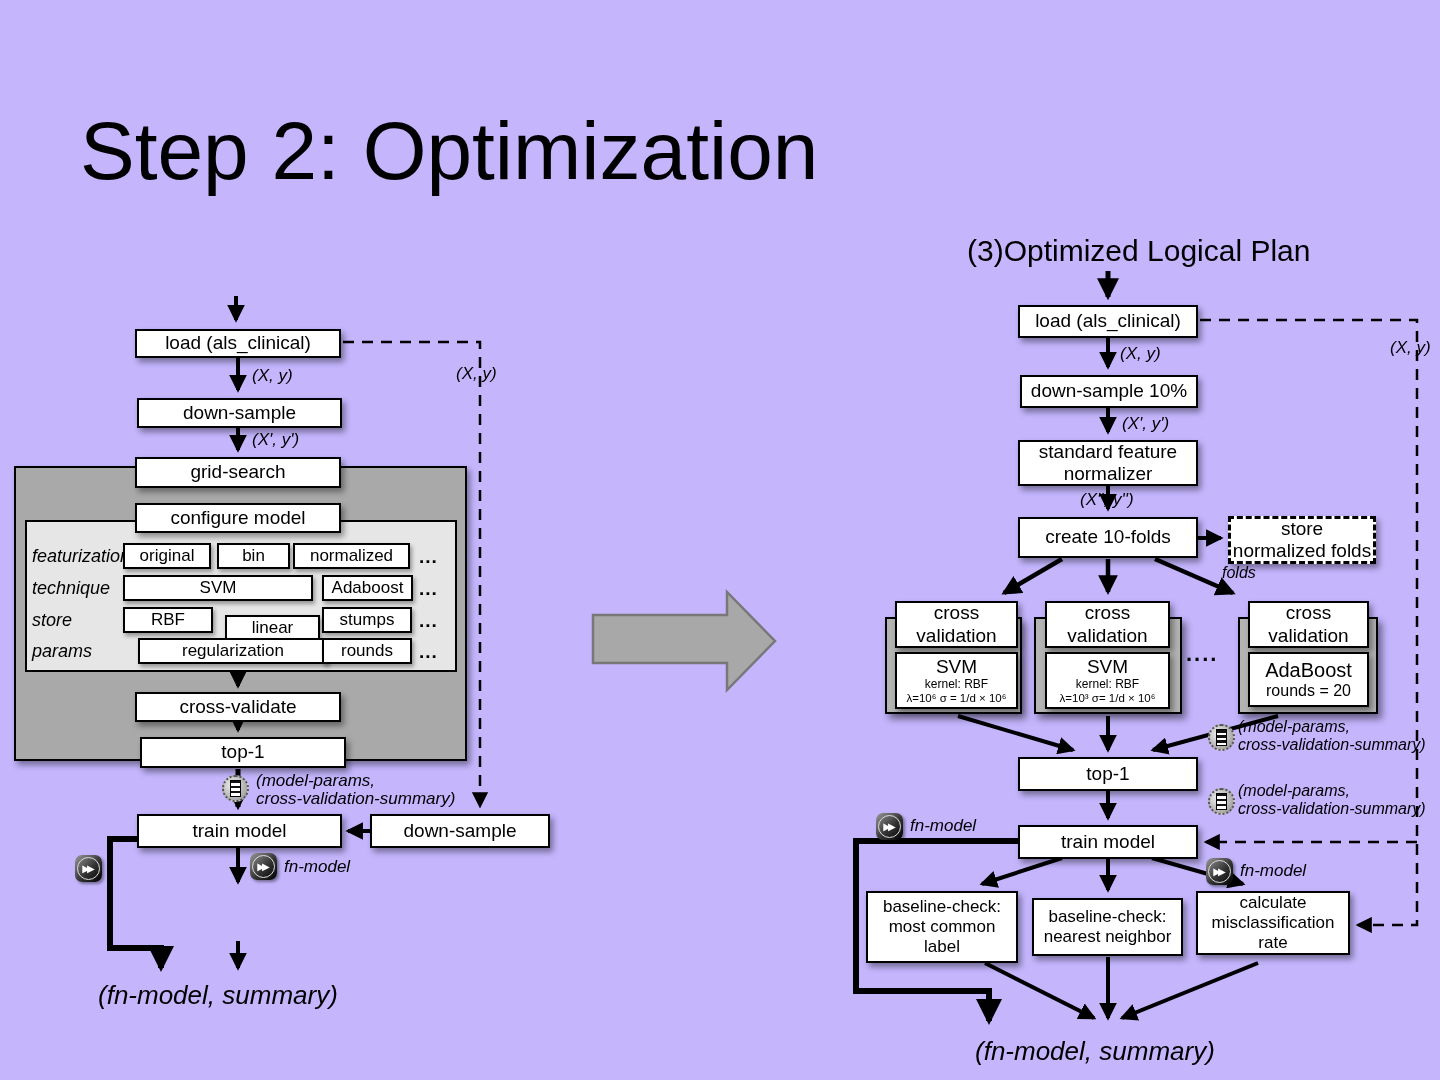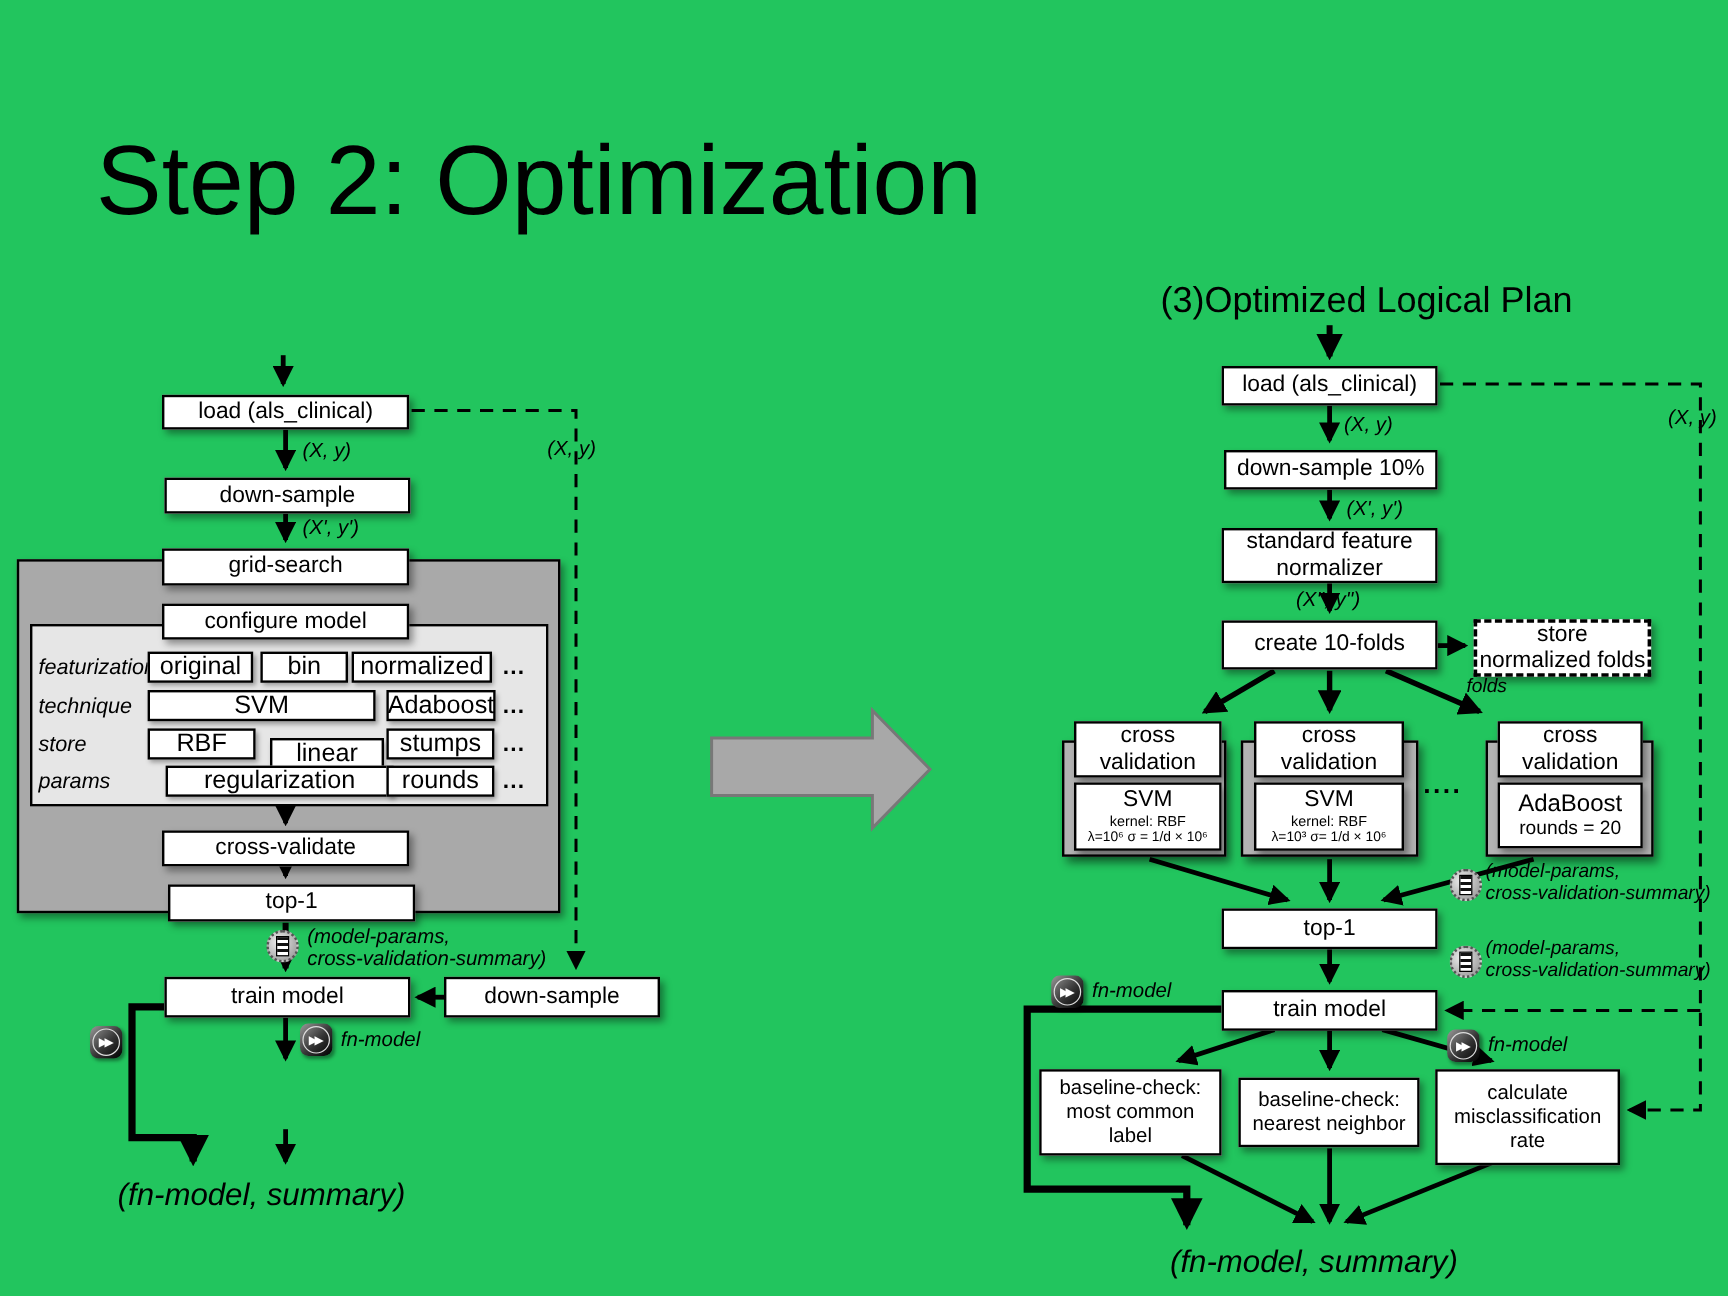--- a/index.html
+++ b/index.html
@@ -1,30 +1,30 @@
 <!DOCTYPE html>
 <html><head>
 <meta charset="utf-8">
 <style>
   html,body{margin:0;padding:0;background:#fff}
-  .canvas{position:relative;width:1440px;height:1080px;background:#22c55e;
+  .canvas{position:relative;width:1440px;height:1080px;background:#c4b5fd;
           font-family:"Liberation Sans",sans-serif;color:#000;overflow:hidden}
   .title{position:absolute;left:80px;top:104px;font-size:82px;white-space:nowrap}
   .heading{position:absolute;font-size:29px;white-space:nowrap}
   .box{position:absolute;background:#fff;border:2px solid #000;box-sizing:border-box;
        box-shadow:3px 4px 6px rgba(0,0,0,.40);display:flex;align-items:center;justify-content:center;
        text-align:center;font-size:19px;line-height:1.18;white-space:pre-line;z-index:3}
   .dashed{border:3px dashed #000}
   .panel{position:absolute;border:2px solid #000;box-sizing:border-box;z-index:1;
          box-shadow:3px 4px 6px rgba(0,0,0,.40)}
   .cvg{position:absolute;background:#b3b3b3;border:2px solid #000;box-sizing:border-box;
        box-shadow:4px 5px 7px rgba(0,0,0,.45);z-index:1}
   .col{flex-direction:column;gap:1px;padding:2px}
   .cell{position:absolute;background:#fff;border:2px solid #000;box-sizing:border-box;
-        display:flex;align-items:center;justify-content:center;font-size:21px;z-index:3;
+        display:flex;align-items:center;justify-content:center;font-size:17px;z-index:3;
         box-shadow:2px 3px 4px rgba(0,0,0,.35)}
   .rowlab{position:absolute;font-style:italic;font-size:18px;z-index:3;white-space:nowrap}
   .dots{position:absolute;font-weight:700;font-size:19px;letter-spacing:1px;z-index:3}
   .lab{position:absolute;font-style:italic;font-size:17px;white-space:nowrap;z-index:4}
   .lab.sm{font-size:16px}
   .outlab{position:absolute;font-style:italic;font-size:26px;white-space:nowrap;z-index:4}
   .name-sm{font-size:12px;line-height:1.1}
   .name-lg{font-size:19px;line-height:1.05}
   svg.wires{position:absolute;left:0;top:0;z-index:2;pointer-events:none}
   .doc-icon{position:absolute;width:27px;height:27px;border-radius:50%;z-index:4;
@@ -180,21 +180,21 @@
     <span class="name-sm" style="font-size:16px">rounds = 20</span>
   </div>
 
   <div class="box" style="left:1018px;top:757px;width:180px;height:34px">top-1</div>
   <div class="box" style="left:1018px;top:825px;width:180px;height:34px">train model</div>
   <div class="box" style="left:866px;top:891px;width:152px;height:72px;font-size:17px">baseline-check:
 most common
 label</div>
   <div class="box" style="left:1032px;top:898px;width:151px;height:58px;font-size:17px">baseline-check:
 nearest neighbor</div>
-  <div class="box" style="left:1196px;top:891px;width:154px;height:80px;font-size:17px">calculate
+  <div class="box" style="left:1196px;top:891px;width:154px;height:64px;font-size:17px">calculate
 misclassification
 rate</div>
 
   <div class="lab" style="left:1120px;top:344px">(X, y)</div>
   <div class="lab" style="left:1122px;top:414px">(X', y')</div>
   <div class="lab" style="left:1080px;top:490px">(X'', y'')</div>
   <div class="lab" style="left:1390px;top:338px">(X, y)</div>
   <div class="lab sm" style="left:1222px;top:564px">folds</div>
 
   <div class="doc-icon" style="left:1208px;top:724px"></div>

